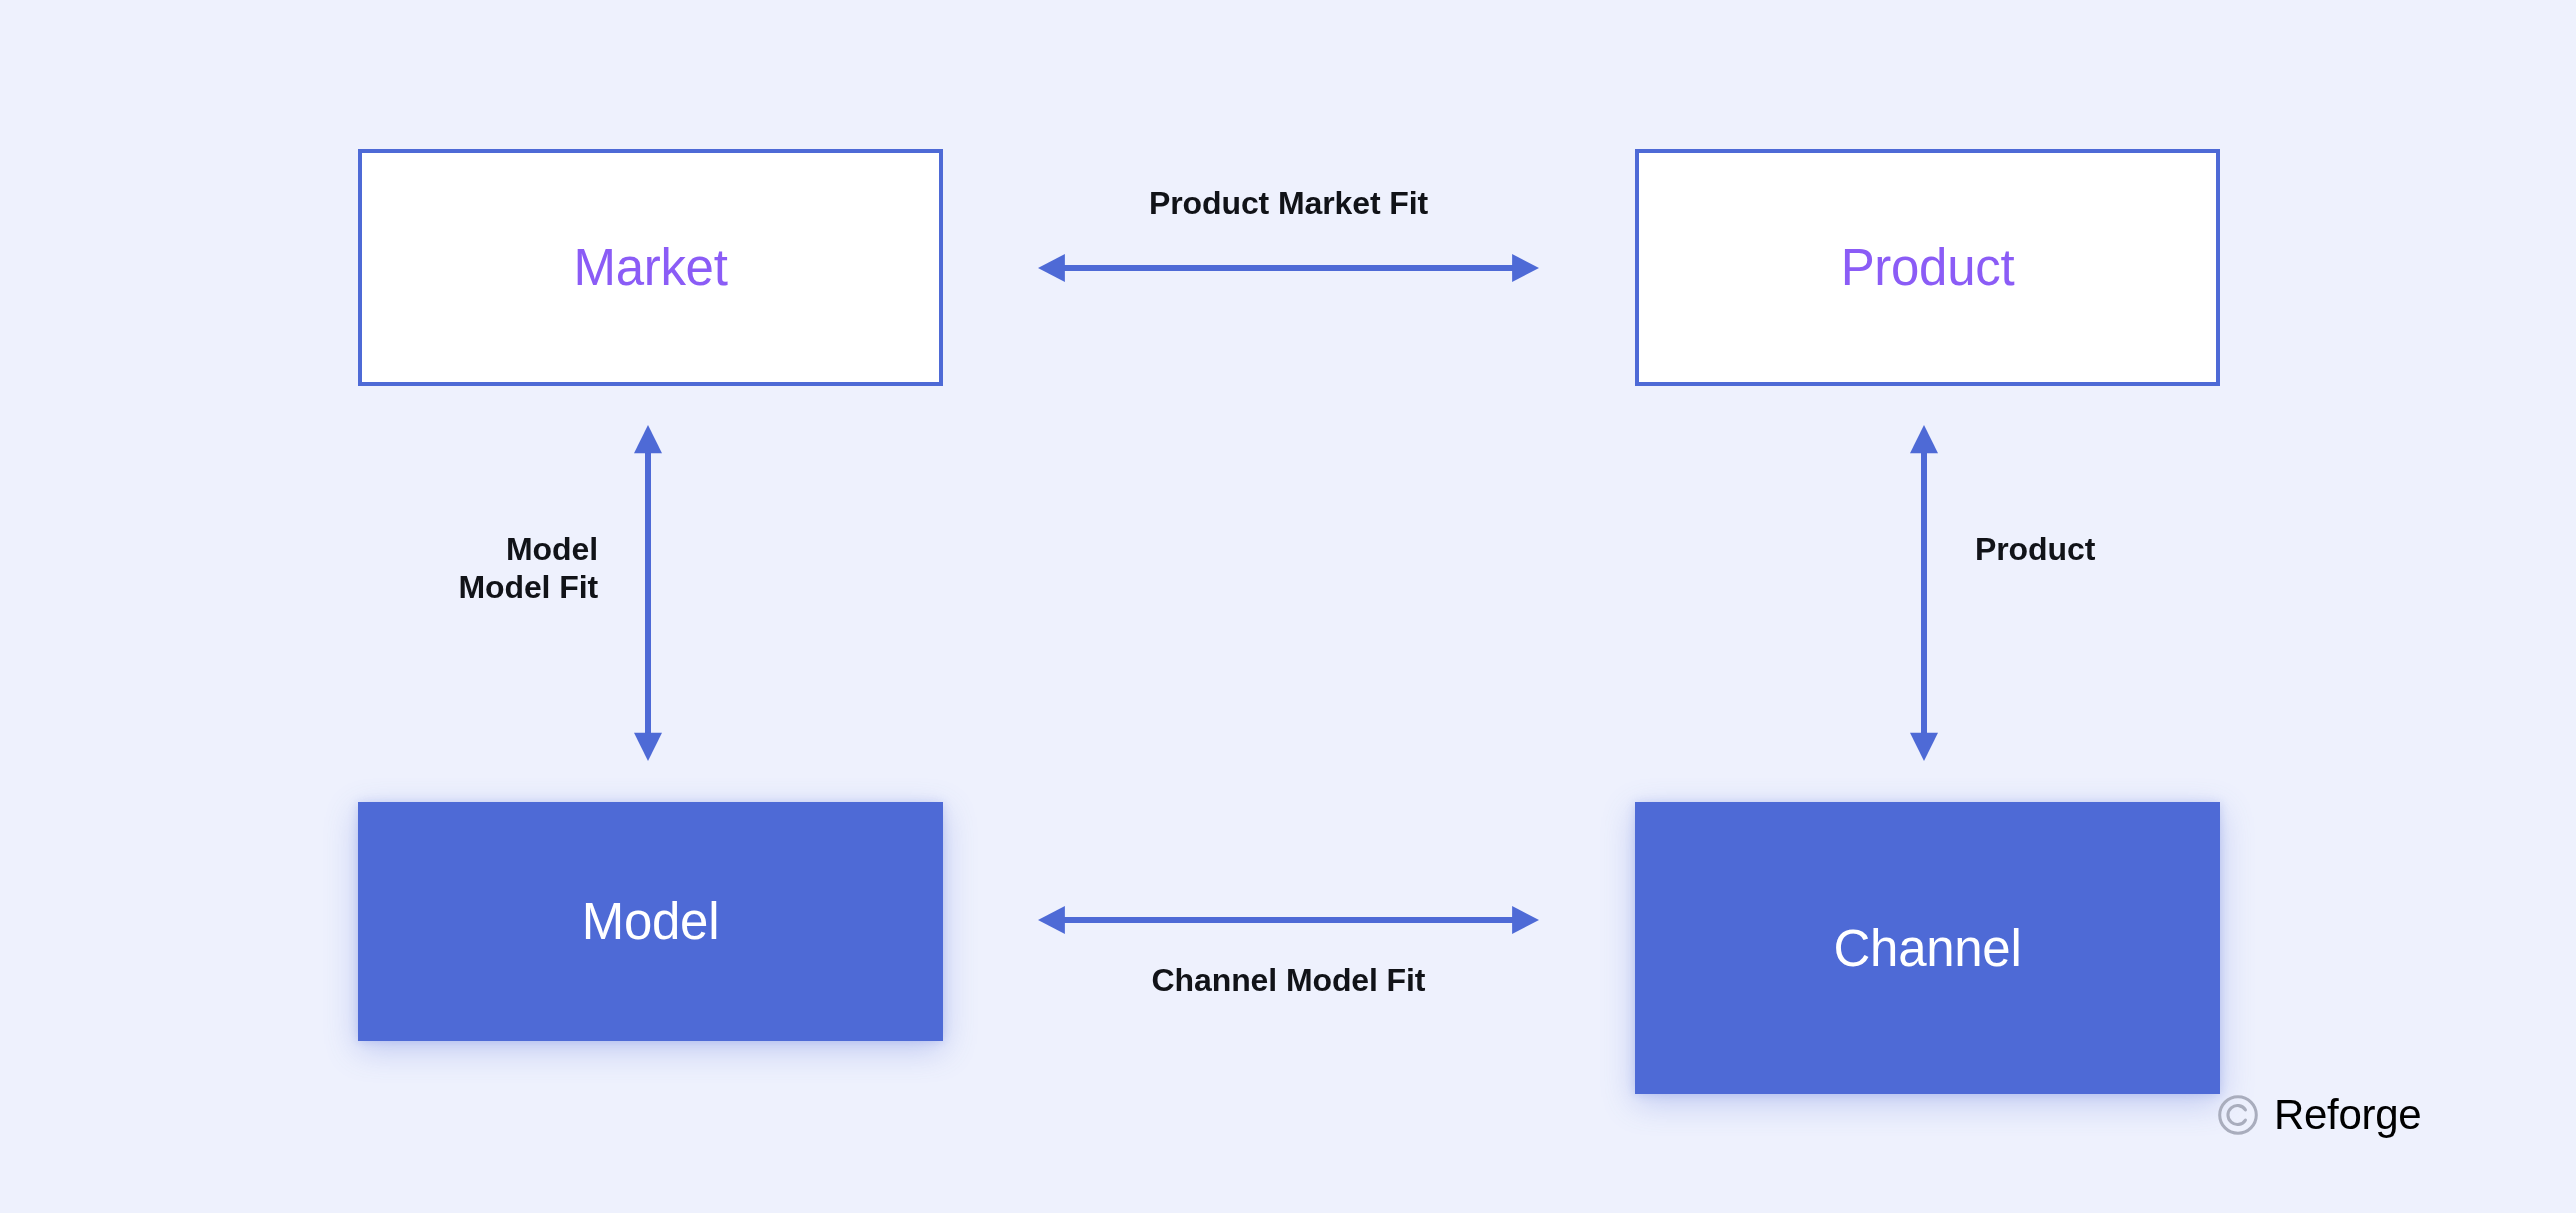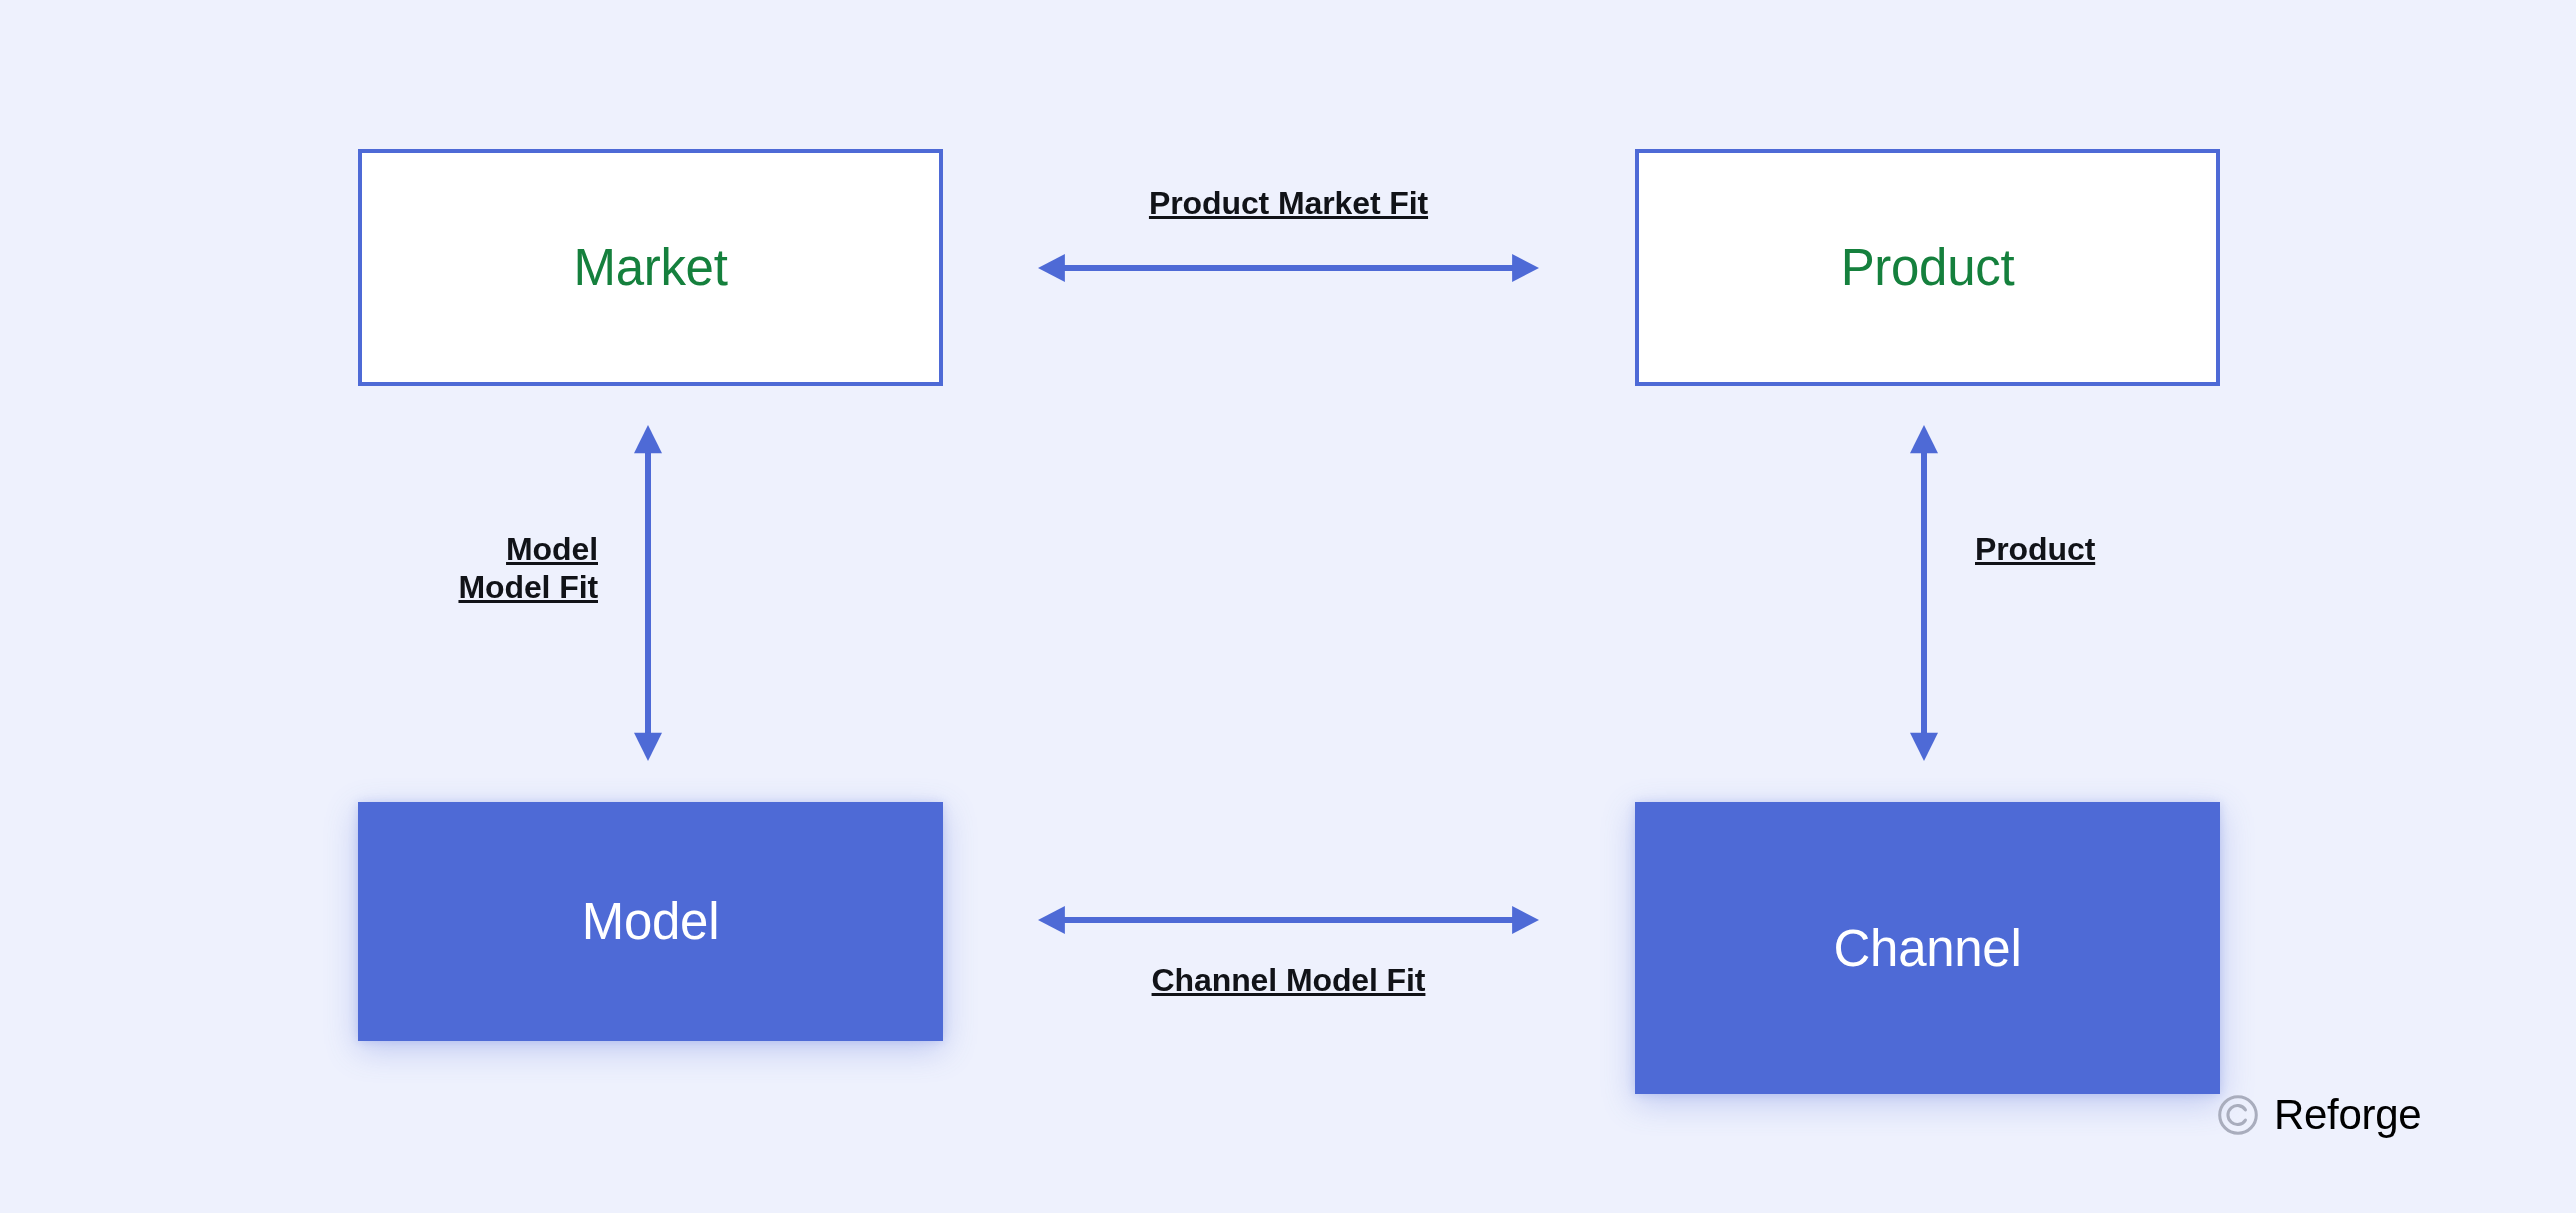--- a/index.html
+++ b/index.html
@@ -40,21 +40,21 @@
     box-shadow: 0 9.4px 31px rgba(78, 106, 214, 0.30),
                 0 1.3px 9.4px rgba(78, 106, 214, 0.22);
   }
   .node-label {
     font-size: 51px;
     font-weight: 400;
     line-height: 1;
     letter-spacing: -0.3px;
     white-space: nowrap;
   }
-  .node-label.dark  { color: #15803d; }
+  .node-label.dark  { color: #8b5cf6; }
   .node-label.light { color: #ffffff; }
 
   #node-market  { left: 358px;  top: 149px;  width: 585px; height: 237px; }
   #node-product { left: 1635px; top: 149px;  width: 585px; height: 237px; }
   #node-model   { left: 358px;  top: 802px; width: 585px; height: 239px; }
   #node-channel { left: 1635px; top: 802px; width: 585px; height: 292px; }
 
   
   .connector {
     position: absolute;
@@ -65,21 +65,20 @@
   #arrow-model-market-fit   { left: 634px;  top: 425px;  width: 28px;  height: 336px; }
   #arrow-product-channel-fit{ left: 1910px; top: 425px;  width: 28px;  height: 336px; }
 
   
   .edge-label {
     position: absolute;
     font-weight: 700;
     color: #111318;
     line-height: 1.18;
     letter-spacing: -0.1px;
-    text-decoration: underline;
   }
   .edge-label.horizontal {
     font-size: 32px;
     white-space: nowrap;
   }
   .edge-label.vertical {
     font-size: 32px;
   }
 
   #label-product-market-fit {

